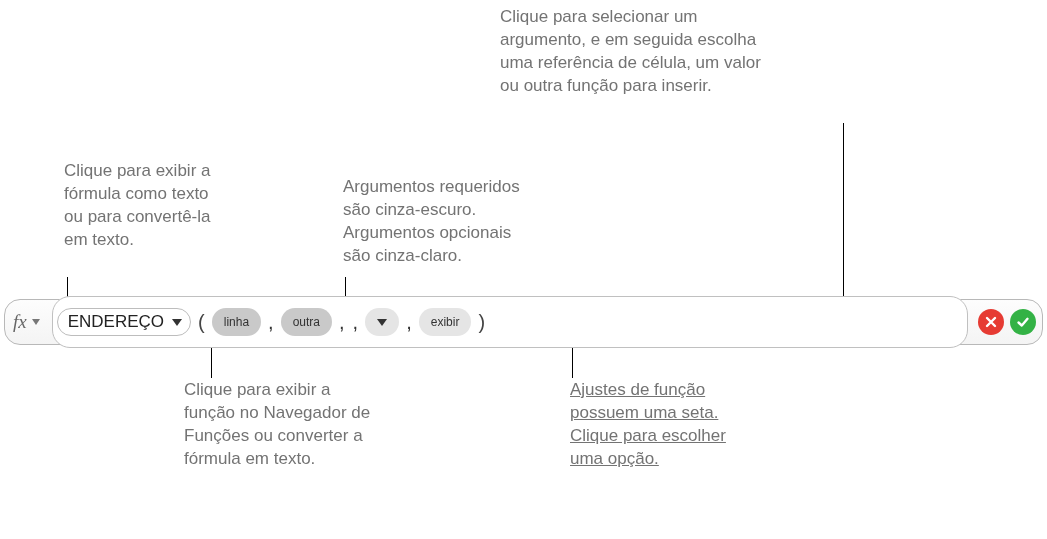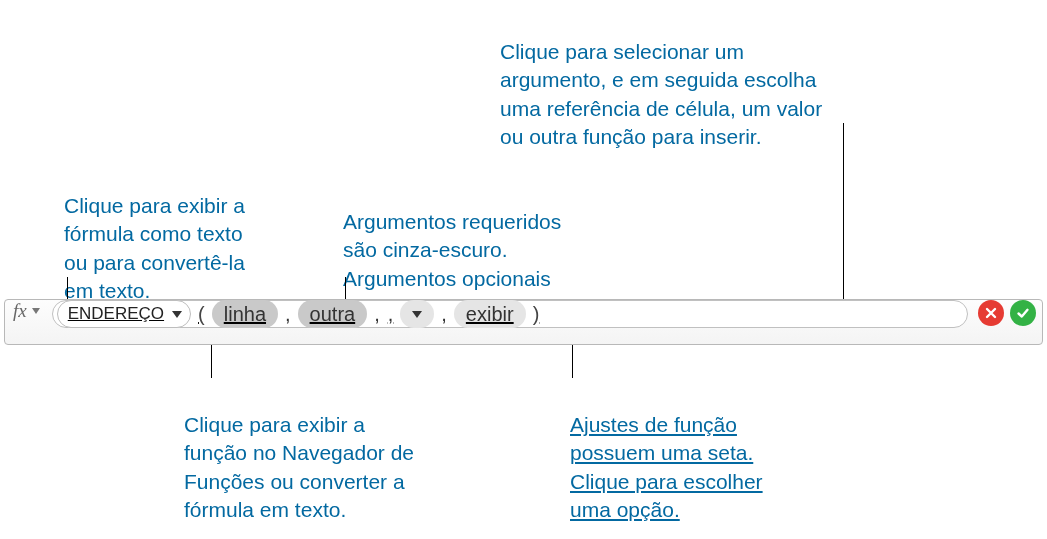--- a/index.html
+++ b/index.html
@@ -6,42 +6,41 @@
   body {
     width: 1047px;
     height: 539px;
     position: relative;
     font-family: -apple-system, "Helvetica Neue", Arial, sans-serif;
     background: #fff;
     overflow: hidden;
   }
   .callout {
     position: absolute;
-    font-size: 21px;
+    font-size: 17px;
     line-height: 1.35;
-    color: #0369a1;
+    color: #737373;
     font-weight: 400;
-    margin-top: 32px;
   }
   .callout-line {
     position: absolute;
     background: #000;
   }
   
   .formula-bar {
     position: absolute;
     top: 299px;
     left: 4px;
     right: 4px;
     height: 46px;
     background: linear-gradient(#fdfdfd, #f4f4f4);
     border: 1px solid #b8b8b8;
-    border-radius: 4px;
-    display: flex;
-    align-items: flex-start;
+    border-radius: 16px;
+    display: flex;
+    align-items: center;
     padding: 0 6px;
   }
   .fx-menu {
     display: flex;
     align-items: center;
     gap: 5px;
     padding: 0 6px 0 2px;
     color: #666;
   }
   .fx-italic {
@@ -51,31 +50,30 @@
     color: #666;
   }
   .dd-tri-small {
     width: 0; height: 0;
     border-left: 4px solid transparent;
     border-right: 4px solid transparent;
     border-top: 6px solid #777;
   }
   .pill-wrap {
     flex: 1;
-    height: 28px;
+    height: 52px;
     background: #fff;
     border: 1px solid #c0c0c0;
     border-radius: 18px;
     display: flex;
     align-items: center;
     padding: 0 8px 0 4px;
     gap: 6px;
     margin-left: 6px;
     min-width: 0;
-    text-decoration: underline;
   }
   .func-box {
     display: flex;
     align-items: center;
     gap: 8px;
     height: 28px;
     padding: 0 8px 0 10px;
     background: #fff;
     border: 1px solid #bdbdbd;
     border-radius: 14px;
@@ -93,21 +91,21 @@
     color: #444;
     padding: 0 1px;
   }
   .arg-token {
     display: flex;
     align-items: center;
     gap: 6px;
     height: 28px;
     padding: 0 12px;
     border-radius: 14px;
-    font-size: 20px;
+    font-size: 12px;
     color: #333;
     white-space: nowrap;
   }
   .arg-dark { background: #c9c9c9; }
   .arg-light { background: #e5e5e5; }
   .comma {
     font-size: 20px;
     color: #333;
     padding: 0 1px;
   }

